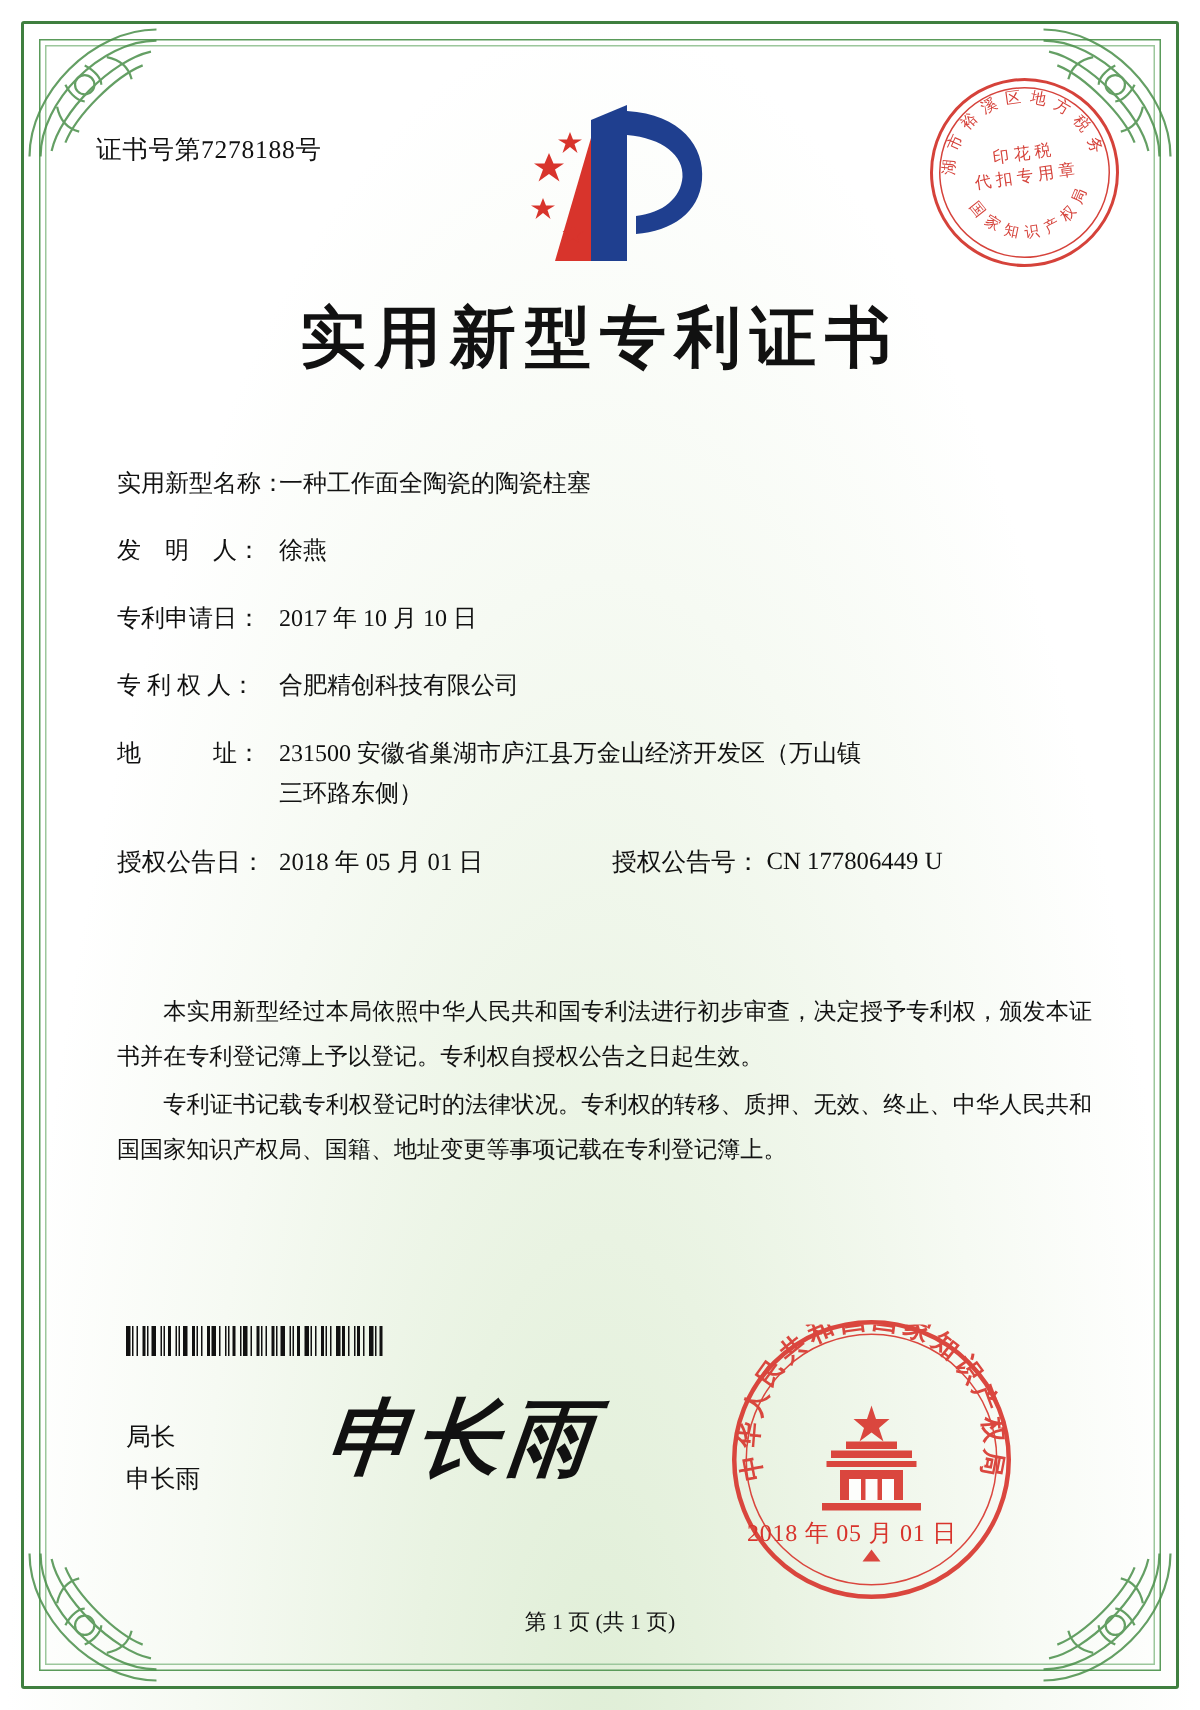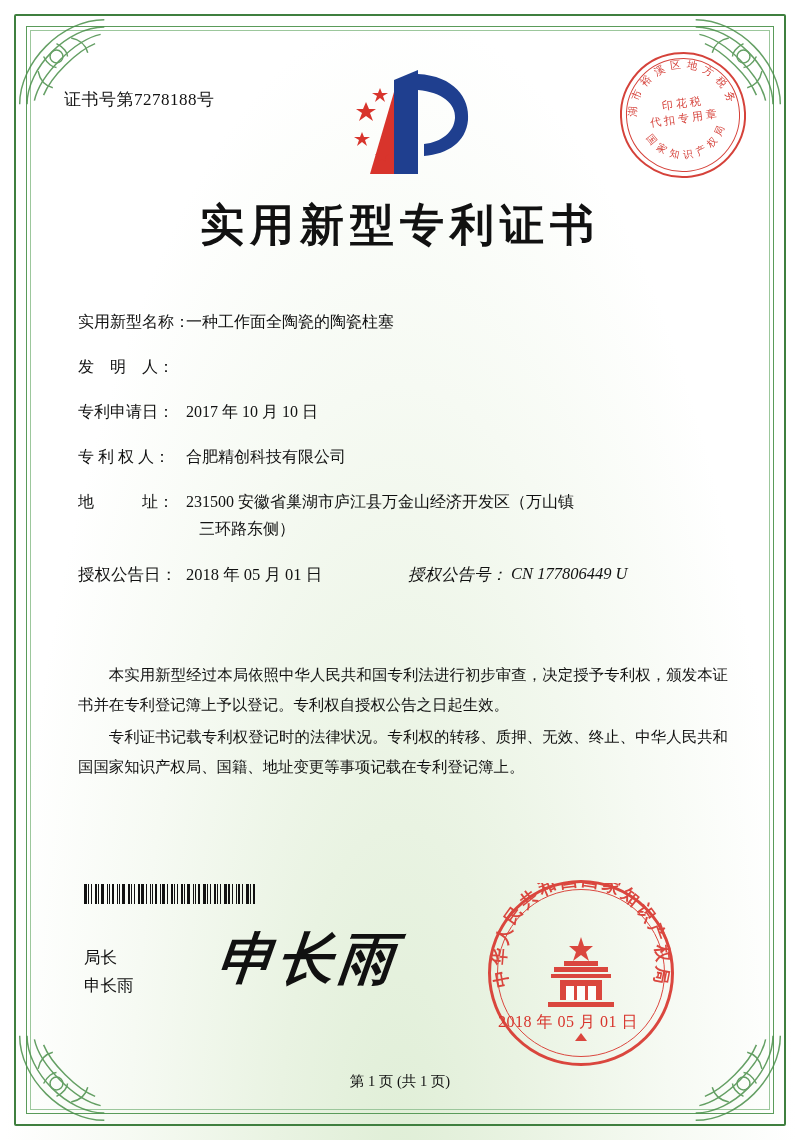--- a/index.html
+++ b/index.html
@@ -79,26 +79,26 @@
     font-size:44px; font-weight:bold; letter-spacing:6px;
     color:#111;
     font-family:"Liberation Serif", serif;
   }
 
   
   .fields { position:absolute; left:78px; top:312px; right:70px; }
   .field { display:flex; align-items:flex-start; margin-bottom:24px; font-size:16px; color:#111; }
   .field .lbl { width:108px; flex:0 0 108px; white-space:pre; letter-spacing:0; }
   .field .val { flex:1 1 auto; }
-  .field .val .l2 { display:block; margin-top:6px; margin-left:13px; }
+  .field .val .l2 { display:block; margin-top:6px; margin-left:0; }
 
   .row-grant { display:flex; align-items:flex-start; font-size:16.5px; color:#111; margin-top:2px; }
   .row-grant .g-left { width:330px; flex:0 0 330px; display:flex; }
   .row-grant .g-left .lbl { width:108px; flex:0 0 108px; white-space:pre; }
-  .row-grant .g-right { display:flex;font-style:italic; }
+  .row-grant .g-right { display:flex; }
   .row-grant .g-right .lbl { white-space:pre; margin-right:4px; }
 
   
   .body-text {
     position:absolute; left:78px; right:72px; top:660px;
     font-size:15.4px; line-height:30px; color:#111;
     text-align:justify;
   }
   .body-text p { margin:0 0 2px 0; text-indent:2em; }
 
@@ -257,20 +257,21 @@
 
   <div class="fields">
 
     <div class="field">
       <span class="lbl">实用新型名称：</span>
       <span class="val">一种工作面全陶瓷的陶瓷柱塞</span>
     </div>
 
     <div class="field">
       <span class="lbl">发　明　人：</span>
+      <span class="val">徐燕</span>
     </div>
 
 
     <div class="field">
       <span class="lbl">专利申请日：</span>
       <span class="val">2017 年 10 月 10 日</span>
     </div>
 
     <div class="field">
       <span class="lbl">专 利 权 人：</span>

